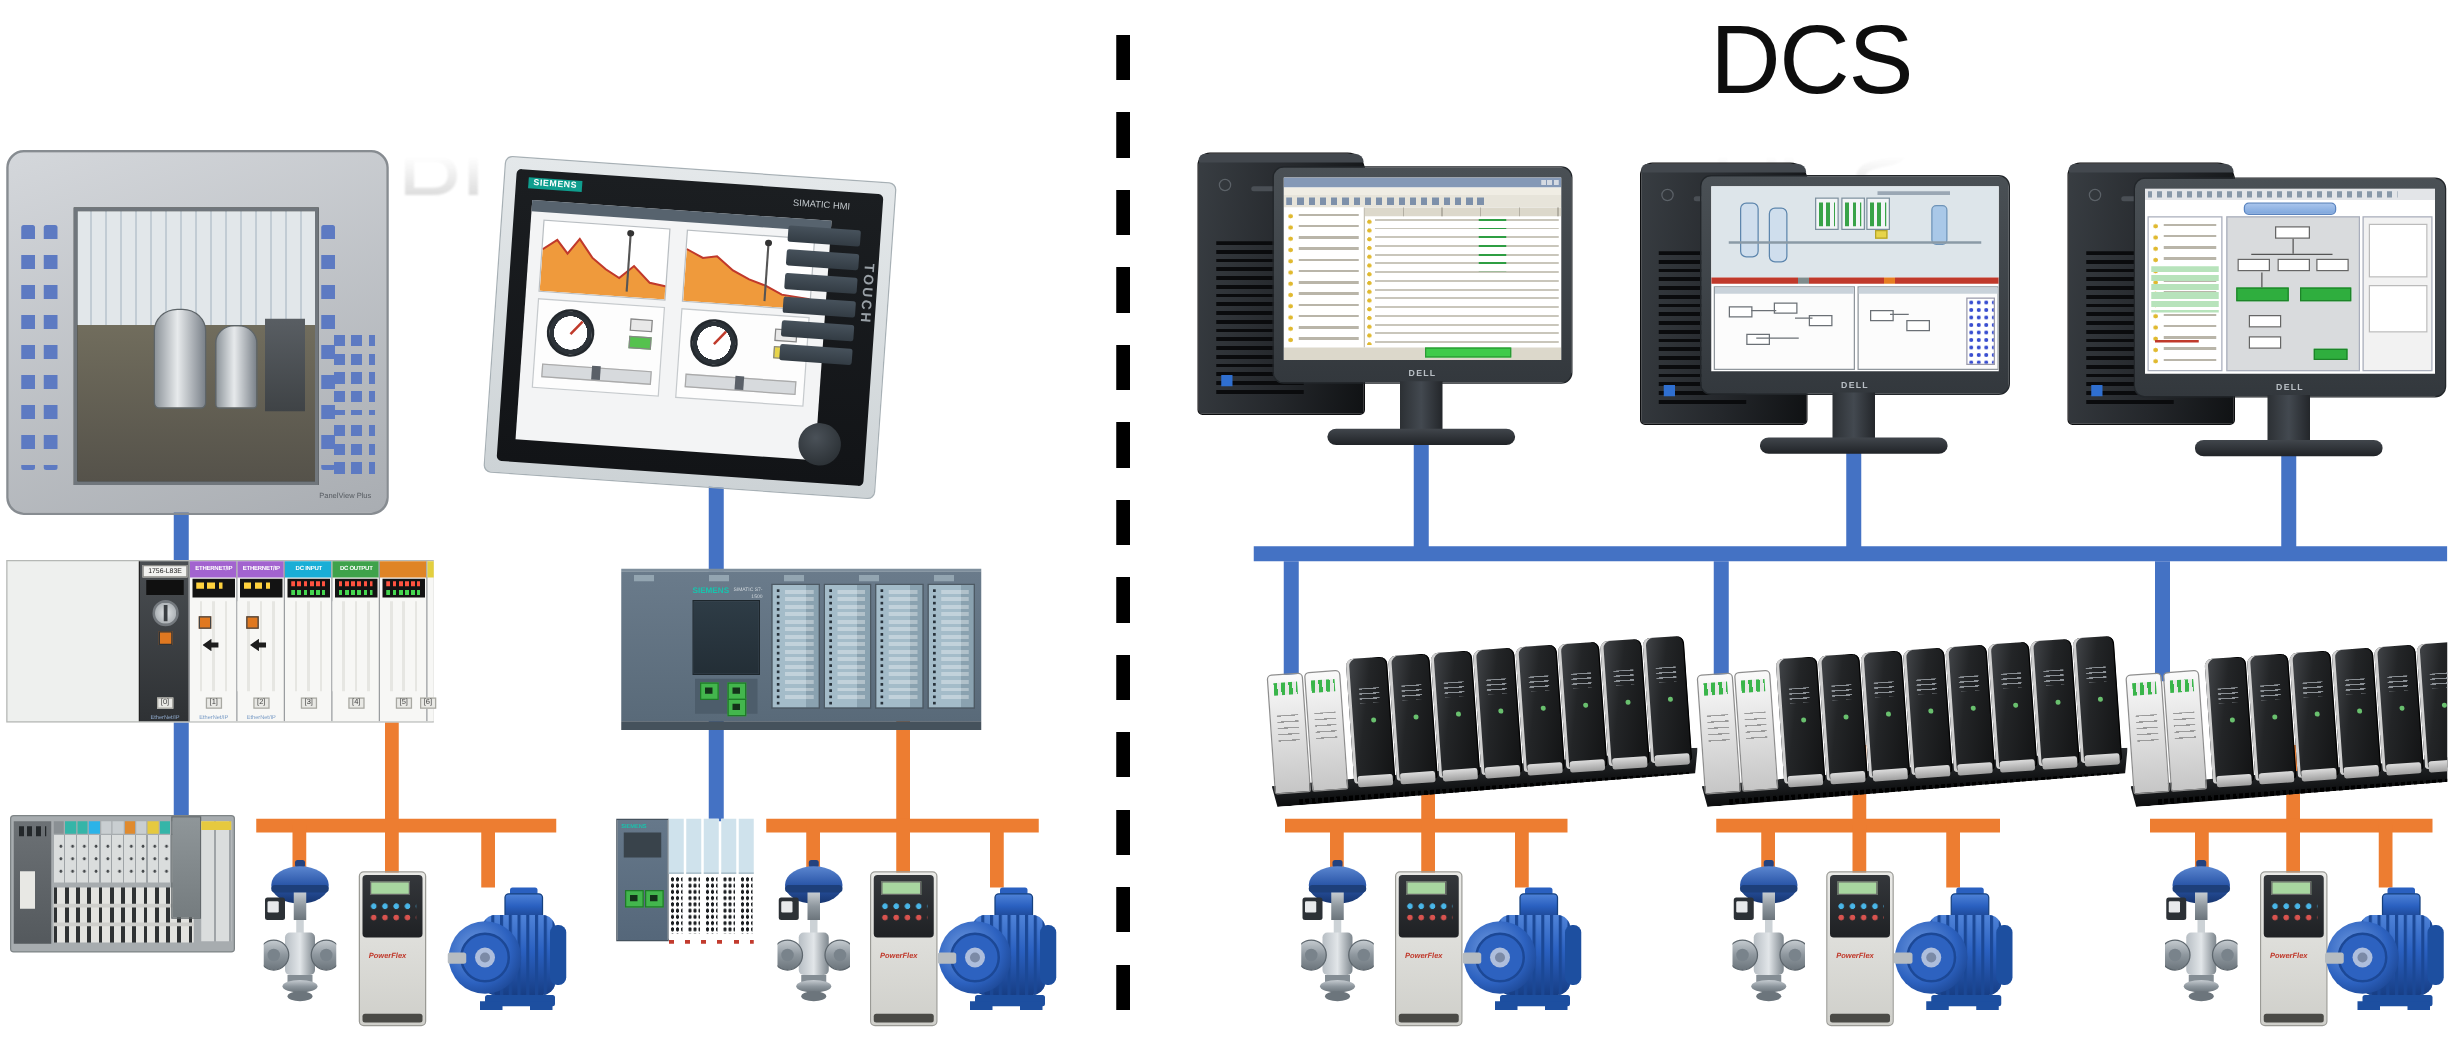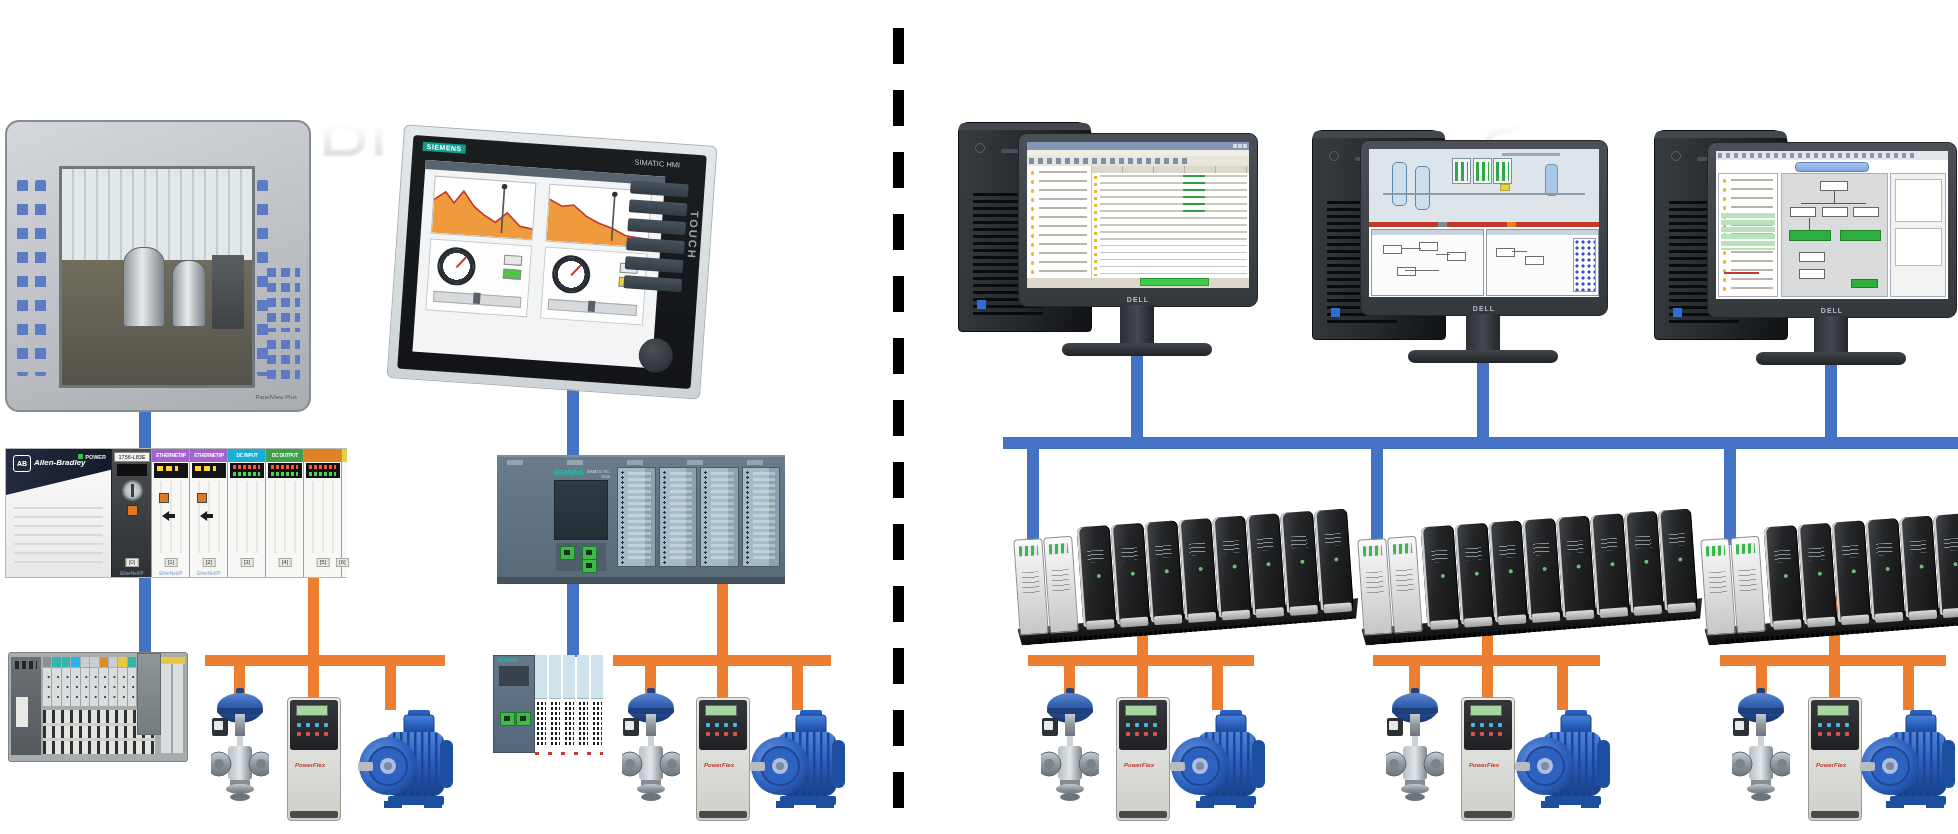--- a/index.html
+++ b/index.html
@@ -304,20 +304,21 @@
           <stop offset=".45" stop-color="#2a60c0"></stop>
           <stop offset="1" stop-color="#173e85"></stop>
       </linearGradient>
       <pattern id="fins" width="7" height="8" patternUnits="userSpaceOnUse">
         <rect x="0" y="0" width="2.5" height="8" fill="#1b4896"></rect>
       </pattern>
     </defs>
   </svg>
 
   <div class="bigtitle refl" style="left:392px">PLC</div>
+  <div class="bigtitle" style="left:1449px">DCS</div>
   <div class="bigtitle refl" style="left:1449px">DCS</div>
 
   <div class="divider"></div>
 
   <div class="ln ln-b" style="left:139px;top:405px;width:12px;height:46px"></div>
   <div class="ln ln-b" style="left:139px;top:570px;width:12px;height:86px"></div>
 
   <div class="ln ln-o" style="left:308px;top:570px;width:11px;height:88px"></div>
   <div class="ln ln-o" style="left:205px;top:655px;width:240px;height:11px"></div>
   <div class="ln ln-o" style="left:234px;top:660px;width:11px;height:48px"></div>
@@ -367,27 +368,20 @@
     </div>
     <div class="btncol" style="left:10px;top:58px;height:196px"></div>
     <div class="btncol" style="left:28px;top:58px;height:196px"></div>
     <div class="btncol" style="left:250px;top:58px;height:196px"></div>
     <div class="keypad" style="right:9px;top:146px;width:33px;height:64px"></div>
     <div class="keypad" style="right:9px;top:218px;width:33px;height:42px"></div>
     <div class="pvlabel">PanelView Plus</div>
   </div>
 
   <div class="abs abrack">
-    <div class="abps">
-      <div class="abband"></div>
-      <div class="abmark">AB</div>
-      <div class="abbrand">Allen-Bradley</div>
-      <div class="abpower">POWER</div>
-      <div class="abvents"></div>
-    </div>
     <div class="abcpu">
       <div class="cpuhdr">1756-L83E</div>
       <div class="cpudisp"></div>
       <div class="cpukey"></div>
       <div class="cpuusb"></div>
       <div class="slotchip">[0]</div>
       <div class="portlbl">EtherNet/IP</div>
     </div>
     <div class="abmod" style="left:145px">
       <div class="mhdr h-eth">ETHERNET/IP</div>

